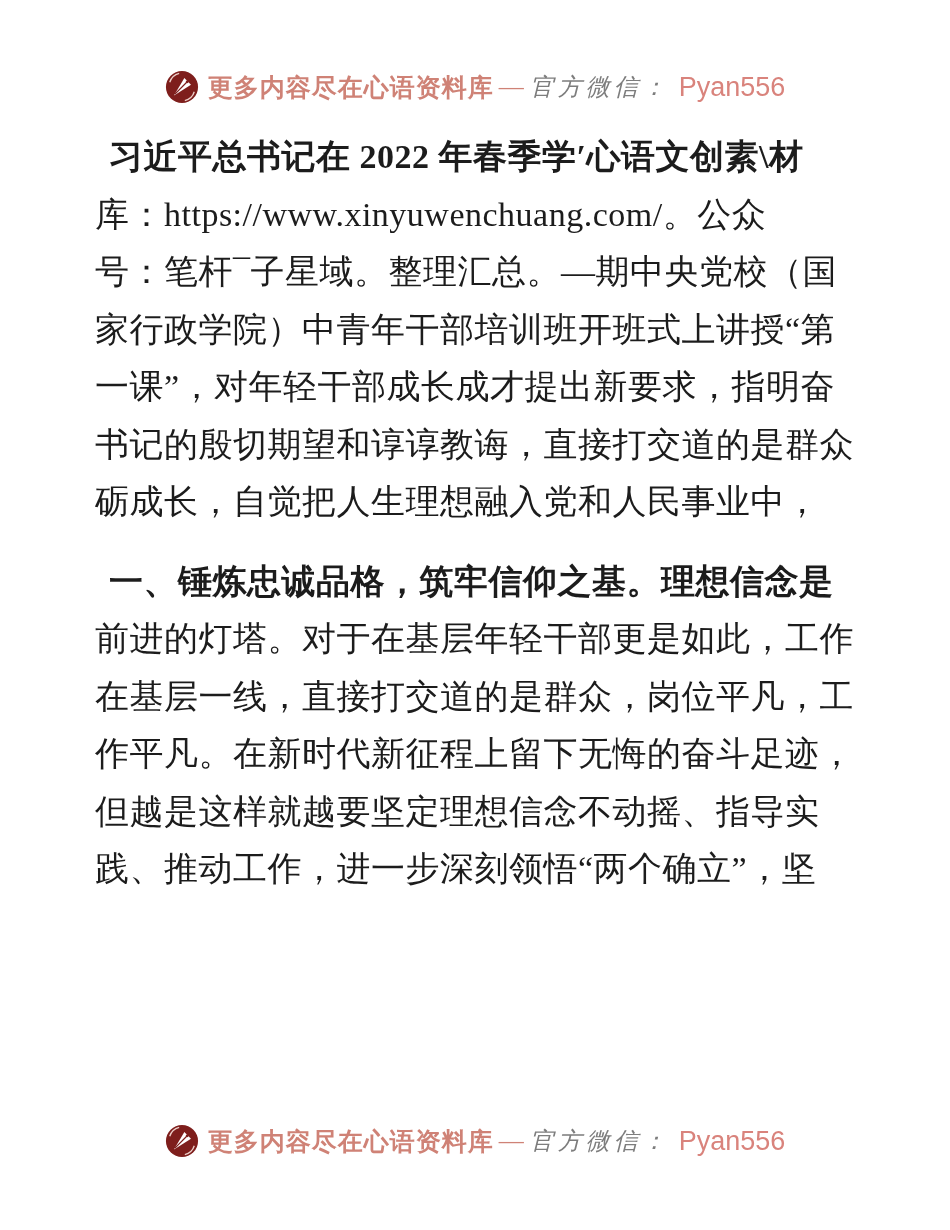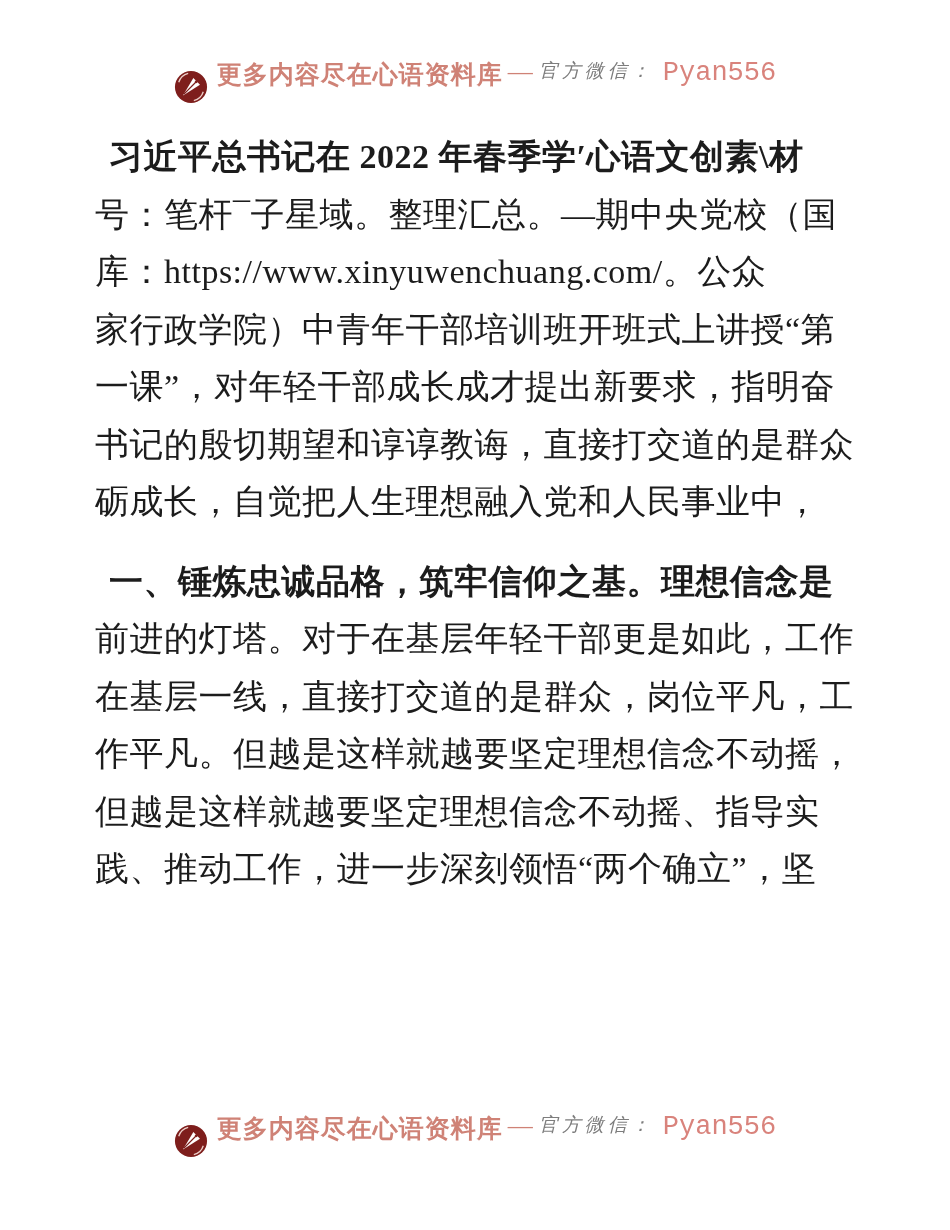--- a/index.html
+++ b/index.html
@@ -11,47 +11,47 @@
   }
   html,body{margin:0;padding:0;background:#ffffff;}
   .page{
     position:relative;
     width:950px;height:1230px;
     background:#ffffff;
     overflow:hidden;
     font-family:"Liberation Serif","DejaVu Serif",serif;
   }
   .banner{
-    display:flex;justify-content:center;
+    display:flex;align-items:center;justify-content:center;
     gap:9px;
     width:100%;
     height:58px;
   }
   .banner.header{margin-top:58px;}
   .banner.footer{position:absolute;left:0;bottom:60px;}
   .logo{display:inline-flex;align-items:center;}
   .brand{
     color:var(--brand-color);
     font-size:25px;
     letter-spacing:1px;
     font-weight:bold;
     font-family:"Liberation Serif","DejaVu Serif",serif;
   }
   .brand.dash{margin:0 -4px;font-weight:normal;}
   .wechat-label{
     color:var(--label-color);
-    font-size:19px;
+    font-size:24px;
     font-style:italic;
     letter-spacing:4px;
     font-family:Liberation Mono, monospace;
   }
   .wechat-id{
     color:var(--id-color);
     font-size:27px;
-    font-family:Liberation Mono, monospace;
+    font-family:Liberation Sans, sans-serif;
   }
   .body-text{
     margin:12px 92px 0 95px;
     color:var(--text-color);
   }
   .paragraph{margin:0;}
   .paragraph + .paragraph{margin-top:22px;}
   .line{
     font-size:34px;
     line-height:57.5px;
@@ -79,32 +79,32 @@
     </span>
     <span class="brand">更多内容尽在心语资料库</span>
     <span class="brand dash">—</span>
     <span class="wechat-label">官方微信：</span>
     <span class="wechat-id">Pyan556</span>
   </div>
 
   <div class="body-text">
     <div class="paragraph">
         <div class="line">习近平总书记在 2022 年春季学′心语文创素\材</div>
+        <div class="line">库：https://www.xinyuwenchuang.com/。公众</div>
         <div class="line">号：笔杆¯子星域。整理汇总。—期中央党校（国</div>
-        <div class="line">库：https://www.xinyuwenchuang.com/。公众</div>
         <div class="line">家行政学院）中青年干部培训班开班式上讲授“第</div>
         <div class="line">一课”，对年轻干部成长成才提出新要求，指明奋</div>
         <div class="line">书记的殷切期望和谆谆教诲，直接打交道的是群众</div>
         <div class="line">砺成长，自觉把人生理想融入党和人民事业中，</div>
       </div>
     <div class="paragraph">
         <div class="line">一、锤炼忠诚品格，筑牢信仰之基。理想信念是</div>
         <div class="line">前进的灯塔。对于在基层年轻干部更是如此，工作</div>
         <div class="line">在基层一线，直接打交道的是群众，岗位平凡，工</div>
-        <div class="line">作平凡。但越是这样就越要坚定理想信念不动摇，</div>
+        <div class="line">作平凡。在新时代新征程上留下无悔的奋斗足迹，</div>
         <div class="line">但越是这样就越要坚定理想信念不动摇、指导实</div>
         <div class="line">践、推动工作，进一步深刻领悟“两个确立”，坚</div>
       </div>
   </div>
 
   <div class="banner footer">
     <span class="logo">
       <svg viewBox="0 0 36 36" width="34" height="34" aria-hidden="true">
         <circle cx="18" cy="18" r="17" fill="#7e1e1c"></circle>
         <path d="M5 13 A14 14 0 0 1 15 3.6" stroke="#eccfc9" stroke-width="1.4" fill="none"></path>

